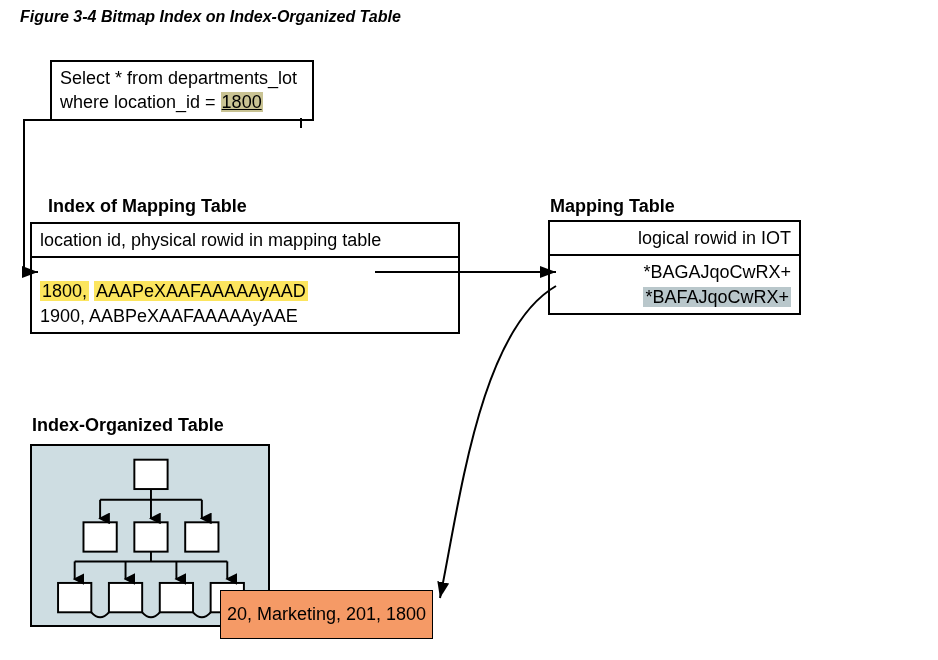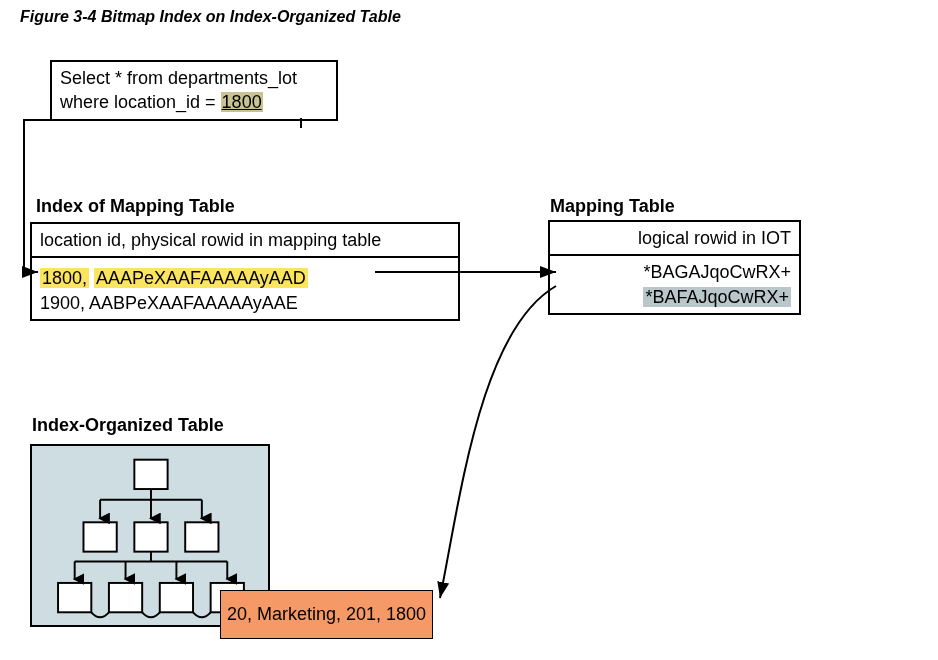--- a/index.html
+++ b/index.html
@@ -33,25 +33,25 @@
     font-weight: bold;
     font-size: 18px;
     position: absolute;
   }
   .hl-olive { background: #c9c393; padding: 0 1px; text-decoration: underline; }
   .hl-yellow { background: #fce55e; padding: 0 2px; }
   .hl-gray   { background: #b9c7cb; padding: 0 2px; }
   .hl-orange { background: #f59a66; padding: 13px 6px; border: 1px solid #000; font-size: 18px; }
 
   
-  #sql-box { top: 60px; left: 50px; width: 288px; }
+  #sql-box { top: 60px; left: 50px; width: 264px; }
 
   
   #idx-box { top: 222px; left: 30px; width: 430px; }
-  #idx-subhead { border-bottom: 2px solid #000; margin: -4px -8px 8px -8px; padding: 4px 8px; }
+  #idx-subhead { border-bottom: 2px solid #000; margin: -4px -8px 21px -8px; padding: 4px 8px; }
 
   
   #map-box { top: 220px; left: 548px; width: 253px; text-align: right; }
   #map-subhead { border-bottom: 2px solid #000; margin: -4px -8px 4px -8px; padding: 4px 8px; }
 
   
   #iot-box {
     position: absolute;
     top: 444px;
     left: 30px;
@@ -63,21 +63,21 @@
   #iot-svg { width: 100%; height: 100%; }
 
   
   #iot-callout {
     position: absolute;
     top: 590px;
     left: 220px;
   }
 
   
-  #idx-heading { top: 196px; left: 36px; }
+  #idx-heading { top: 196px; left: 48px; }
   #map-heading { top: 196px; left: 550px; }
   #iot-heading { top: 415px; left: 32px; text-align: right; }
 
   svg.arrows {
     position: absolute;
     inset: 0;
     width: 938px;
     height: 660px;
     pointer-events: none;
   }

